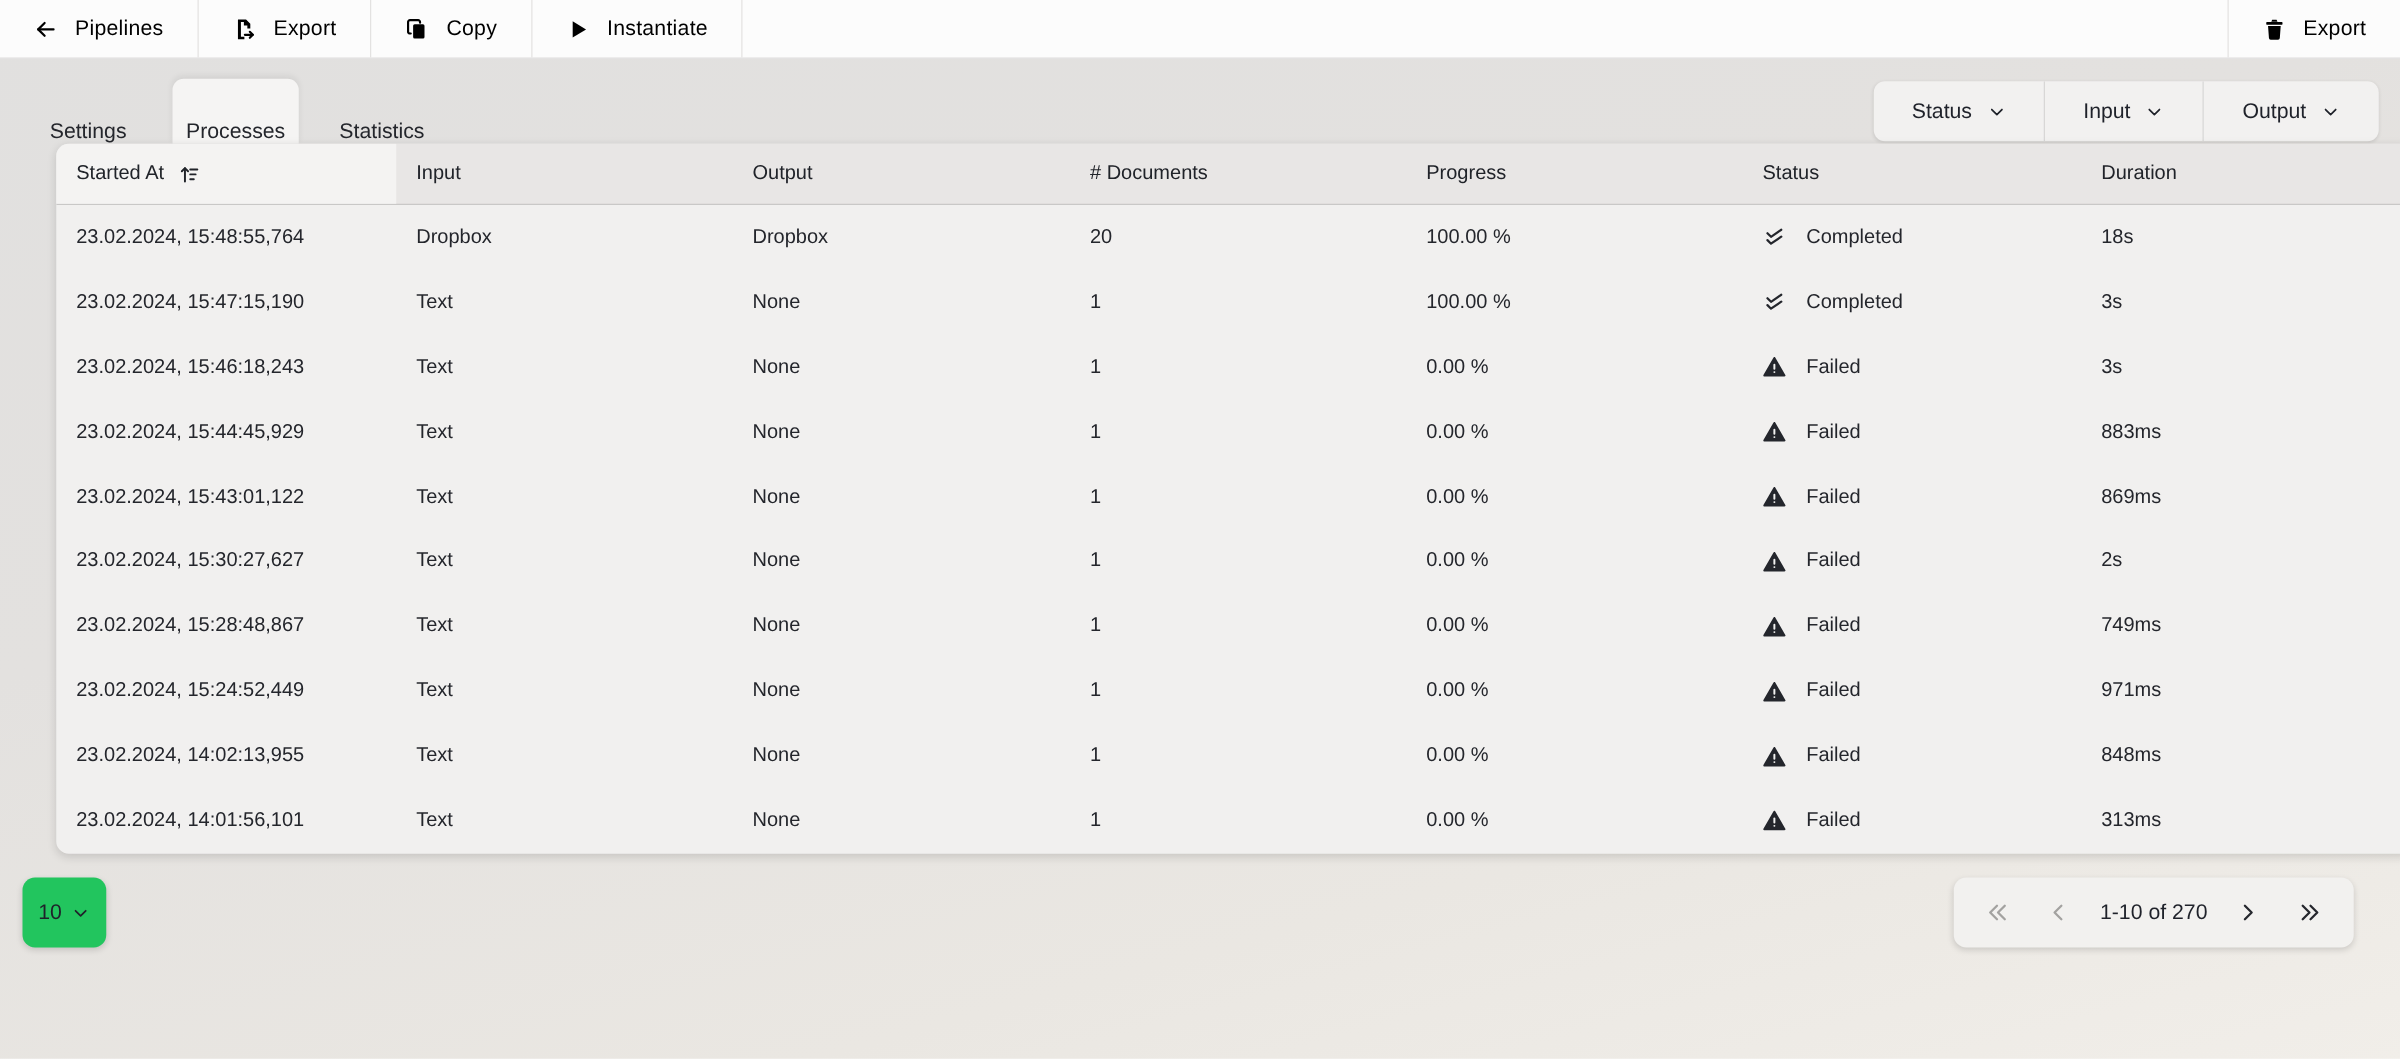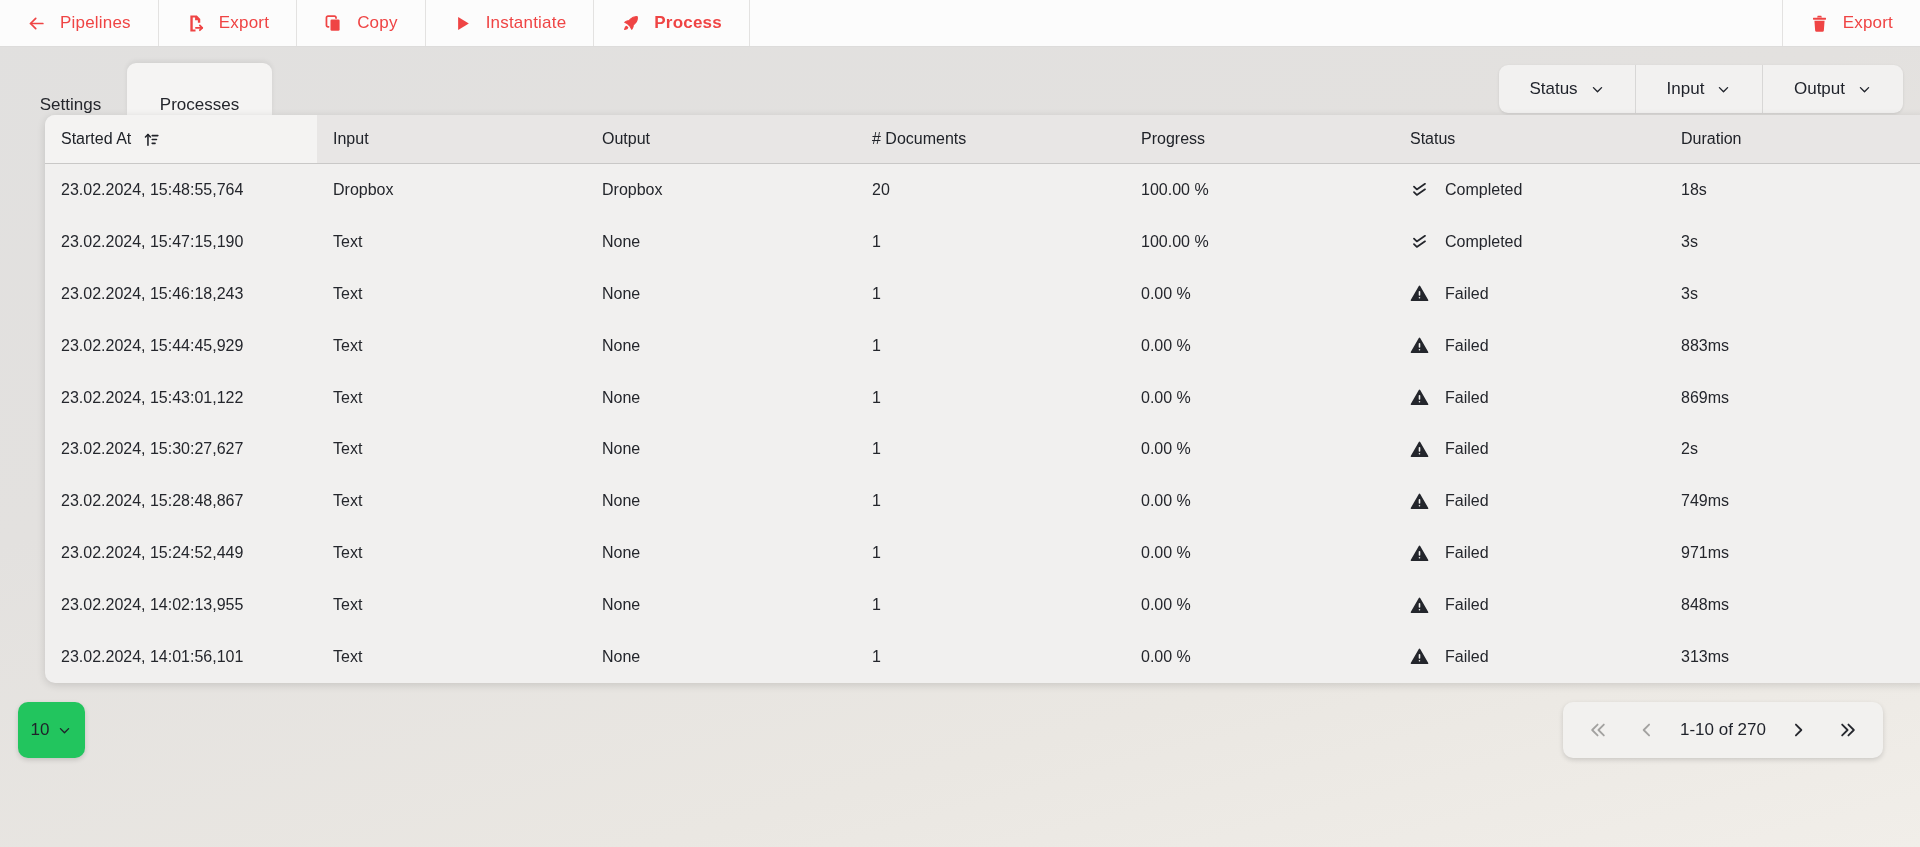--- a/index.html
+++ b/index.html
@@ -14,39 +14,39 @@
 
   
   .toolbar {
     position:absolute; top:0; left:0; width:1920px; height:47px;
     background:#fcfcfc; border-bottom:1px solid #dddcdb;
     display:flex; align-items:stretch;
   }
   .tb-group { display:flex; align-items:stretch; }
   .tb-btn {
     display:flex; align-items:center; justify-content:center; gap:14px;
-    padding:17px 27px; font-size:17px; letter-spacing:.2px; color:#ef4444;
+    padding:17px 27px; font-size:17px; letter-spacing:.2px; color:#000000;
     border-right:1px solid #e3e2e1; cursor:pointer; white-space:nowrap;
   }
   .tb-group.right .tb-btn { border-right:none; border-left:1px solid #e3e2e1; }
   .tb-btn.active { font-weight:bold; }
   .tb-spacer { flex:1; }
   .tb-icon svg { width:19px; height:19px; }
 
   
   .tabstrip {
     position:absolute; top:47px; left:0; width:1920px; height:68px;
     display:flex; align-items:flex-end; padding-left:14px;
   }
   .tab {
     height:52px; display:flex; align-items:flex-end; justify-content:center;
     font-size:17px; color:#24262c; cursor:pointer;
   }
   .tab-settings { width:113px; }
-  .tab-processes { width:145px; }
+  .tab-processes { width:101px;margin-left:11px; }
   .tab-statistics { width:133px; }
   .tab.active {
     background:#f5f4f3; border-radius:9px 9px 0 0;
     box-shadow:0 -2px 5px rgba(0,0,0,.07);
   }
 
   
   .filters {
     position:absolute; top:65px; right:17px; height:48px;
     display:flex; background:#f2f1f0; border-radius:9px;
@@ -141,28 +141,20 @@
       <span>Copy</span>
     </div>
     <div class="tb-btn">
       <span class="tb-icon">
           <svg viewBox="0 0 24 24">
             <path fill="currentColor" d="M6.5 3.8 20 12 6.5 20.2z"></path>
           </svg>
         </span>
       <span>Instantiate</span>
     </div>
-    <div class="tb-btn active">
-      <span class="tb-icon">
-          <svg viewBox="0 0 24 24">
-            <path fill="currentColor" stroke="currentColor" stroke-width="1.4" stroke-linejoin="round" d="M20.6 3.4c.4 3.5-.9 6.4-3.2 8.7l-2 2c.3 1.9-.4 3.7-1.9 5.2l-1.9-3.6-3.3-3.3-3.6-1.9c1.5-1.5 3.3-2.2 5.2-1.9l2-2c2.3-2.3 5.2-3.6 8.7-3.2zM7 15.6c-1.2.2-2 1.6-2.4 4 2.4-.4 3.8-1.2 4-2.4z"></path>
-          </svg>
-        </span>
-      <span>Process</span>
-    </div>
   </div>
   <div class="tb-spacer"></div>
   <div class="tb-group right">
     <div class="tb-btn">
       <span class="tb-icon">
           <svg viewBox="0 0 24 24" fill="currentColor">
             <path d="M9.8 2.3h4.4l.9 2H8.9z"></path>
             <rect x="3.8" y="4.6" width="16.4" height="2.6" rx=".6"></rect>
             <path d="M5.6 8.6h12.8l-.9 12.1a1.8 1.8 0 0 1-1.8 1.7H8.3a1.8 1.8 0 0 1-1.8-1.7z"></path>
           </svg>
@@ -171,20 +163,23 @@
     </div>
   </div>
 </div>
 
 <div class="tabstrip">
   <div class="tab tab-settings">
     <span>Settings</span>
   </div>
   <div class="tab tab-processes active">
     <span>Processes</span>
+  </div>
+  <div class="tab tab-statistics">
+    <span>Statistics</span>
   </div>
 </div>
 
 <div class="filters">
   <div class="filter-btn filter-status">
     <span>Status</span>
     <span class="chev">
         <svg viewBox="0 0 24 24" fill="none" stroke="currentColor" stroke-width="2.2" stroke-linecap="round" stroke-linejoin="round">
           <path d="m5.5 9 6.5 6.5L18.5 9"></path>
         </svg>

